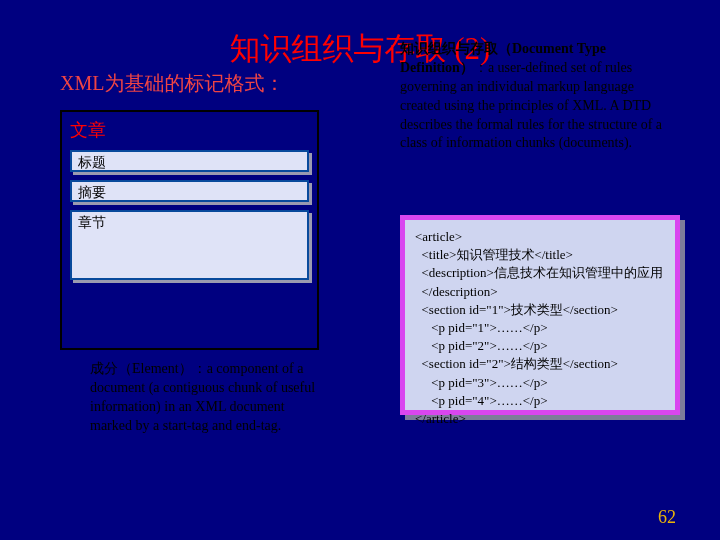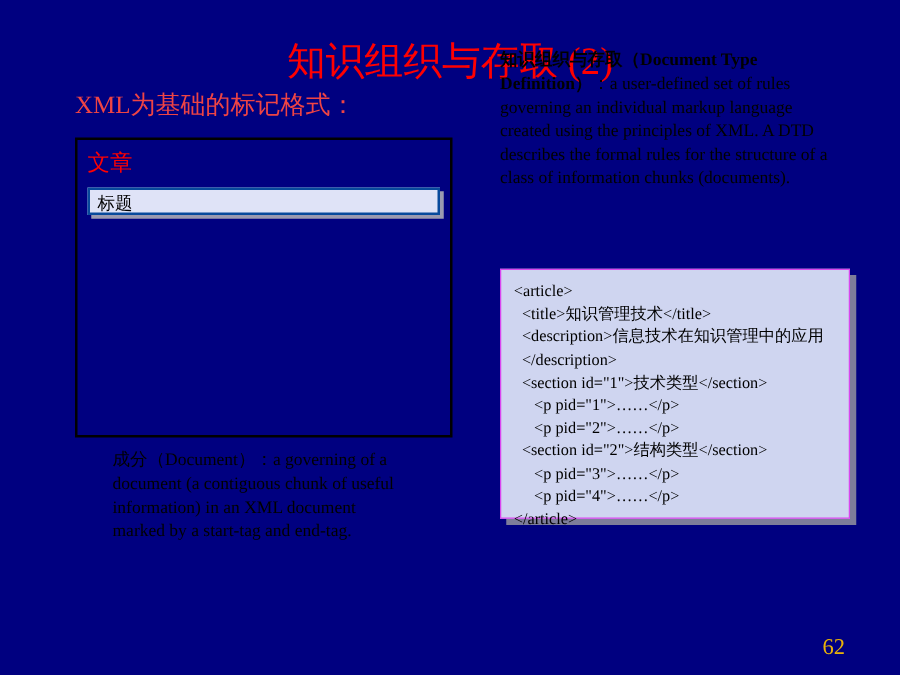--- a/index.html
+++ b/index.html
@@ -36,21 +36,21 @@
     color: #000;
     font-size: 14px;
     line-height: 1.35;
     font-family: Georgia, "Times New Roman", serif;
   }
   .dtd-def .bold { font-weight: bold; }
   .article-box {
     position: absolute;
     top: 110px;
     left: 60px;
-    width: 302px;
+    width: 259px;
     height: 240px;
     border: 2px solid #000;
     background: transparent;
     padding: 6px 8px 8px 8px;
   }
   .article-title {
     color: #ff0000;
     font-size: 18px;
   }
   .sub-box-shadow {
@@ -98,21 +98,21 @@
     top: 5px; left: 5px; right: -5px; bottom: -5px;
     background: #7d7d9a;
     z-index: 0;
   }
   .xml-code {
     position: relative;
     z-index: 1;
     width: 100%;
     height: 100%;
     background: #cfd5f0;
-    border: 1px solid #d946ef;
+    border: 5px solid #d946ef;
     padding: 8px 10px;
     font-family: "Times New Roman", serif;
     font-size: 13px;
     color: #000;
     line-height: 1.4;
     white-space: pre;
   }
   .pagenum {
     position: absolute;
     bottom: 12px;
@@ -131,24 +131,30 @@
 
 <div class="dtd-def">
   <span class="bold">知识组织与存取（Document Type Definition）</span><span>：a user-defined set of rules governing an individual markup language created using the principles of XML. A DTD describes the formal rules for the structure of a class of information chunks (documents).</span>
 </div>
 
 <div class="article-box">
   <div class="article-title">文章</div>
   <div class="sub-box-shadow">
     <div class="sub-box reg">标题</div>
   </div>
+  <div class="sub-box-shadow">
+    <div class="sub-box reg">摘要</div>
+  </div>
+  <div class="sub-box-shadow">
+    <div class="sub-box tall">章节</div>
+  </div>
 </div>
 
 <div class="element-def">
-  <span class="bold">成分（Document）</span><span>：a governing of a document (a contiguous chunk of useful information) in an XML document marked by a start-tag and end-tag.</span>
+  <span class="bold">成分（Element）</span><span>：a component of a document (a contiguous chunk of useful information) in an XML document marked by a start-tag and end-tag.</span>
 </div>
 
 <div class="big-shadow-wrap">
   <div class="xml-code" id="xmlcode">&lt;article&gt;
   &lt;title&gt;知识管理技术&lt;/title&gt;
   &lt;description&gt;信息技术在知识管理中的应用
   &lt;/description&gt;
   &lt;section id="1"&gt;技术类型&lt;/section&gt;
      &lt;p pid="1"&gt;……&lt;/p&gt;
      &lt;p pid="2"&gt;……&lt;/p&gt;

